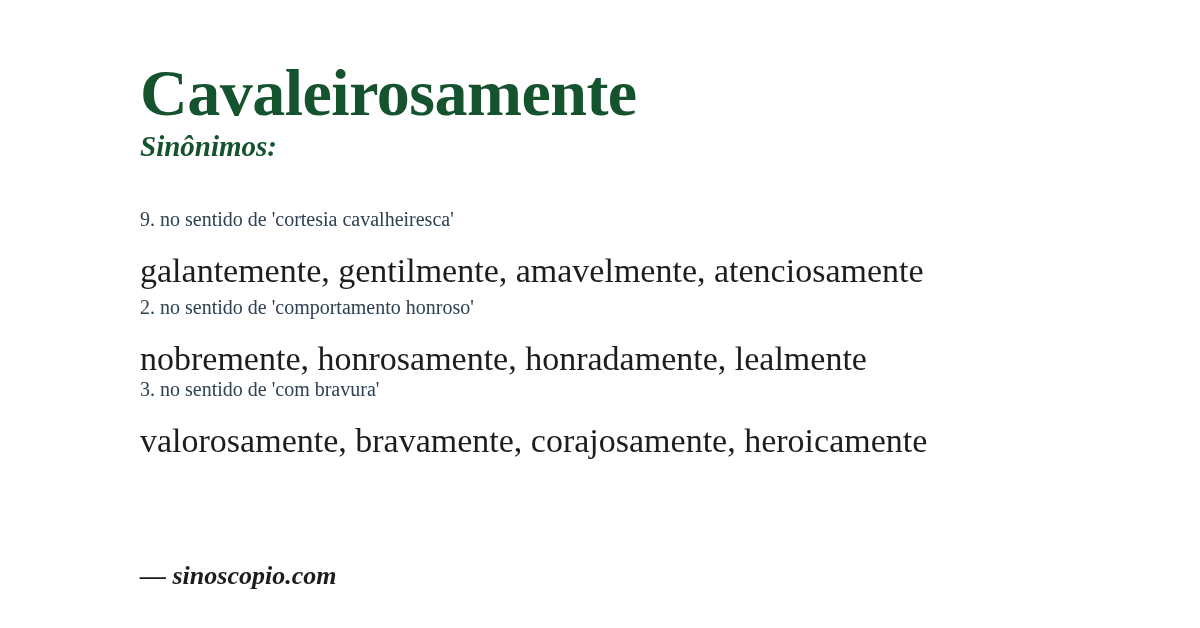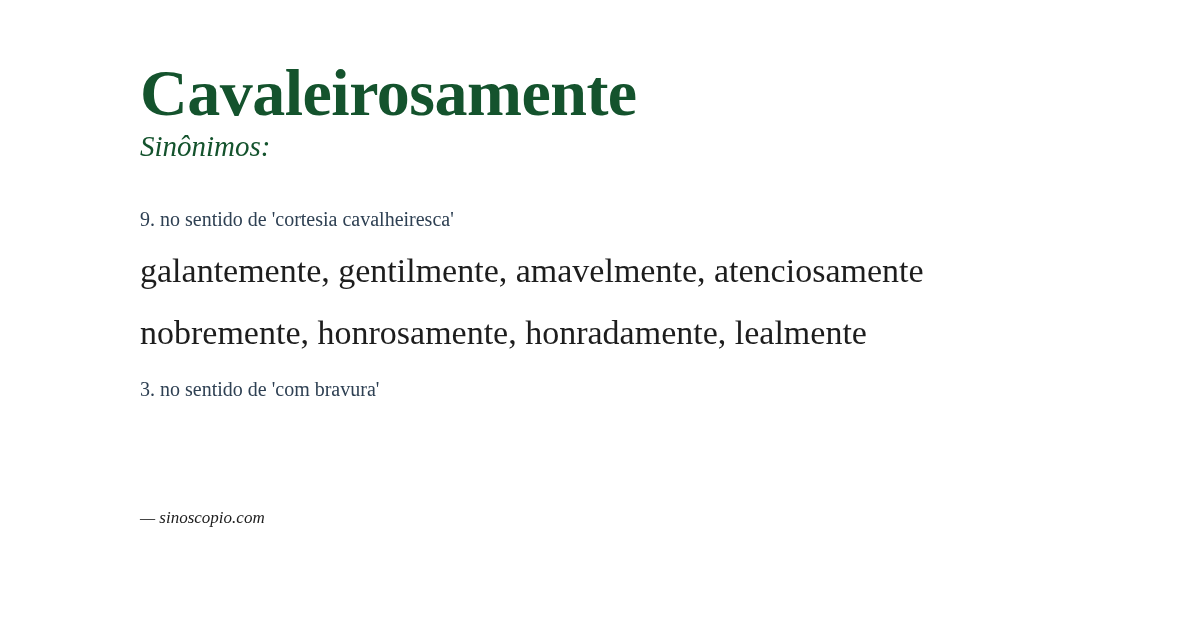--- a/index.html
+++ b/index.html
@@ -30,21 +30,21 @@
     color: var(--green);
     letter-spacing: -0.5px;
     white-space: nowrap;
   }
   .syn-heading {
     position: absolute;
     left: 140px;
     top: 132px;
     font-size: 29px;
     line-height: 1;
-    font-weight: 400;
+    font-weight: 700;
     font-style: italic;
     color: var(--green);
     white-space: nowrap;
   }
   .sense { position: absolute; left: 140px; }
   .sense-1 { top: 206px; }
   .sense-2 { top: 294px; }
   .sense-3 { top: 376px; }
   .sense-label {
     font-size: 20px;
@@ -55,45 +55,48 @@
   .sense-synonyms {
     font-size: 34px;
     line-height: 1.25;
     color: var(--ink);
     white-space: nowrap;
     margin-top: 18px;
   }
   .attribution {
     position: absolute;
     left: 140px;
-    top: 508px;
-    font-size: 17px;
+    top: 560px;
+    font-size: 26px;
     line-height: 1.2;
     font-style: italic;
     color: var(--ink);
     white-space: nowrap;
+    font-weight: bold;
   }
 </style>
 </head>
 <body>
 
 <div class="canvas">
 
   <h1 class="headword">Cavaleirosamente</h1>
 
   <h2 class="syn-heading">Sinônimos:</h2>
 
   <div class="sense sense-1">
     <div class="sense-label">9. no sentido de 'cortesia cavalheiresca'</div>
     <div class="sense-synonyms">galantemente, gentilmente, amavelmente, atenciosamente</div>
   </div>
 
   <div class="sense sense-2">
+    <div class="sense-label">2. no sentido de 'comportamento honroso'</div>
     <div class="sense-synonyms">nobremente, honrosamente, honradamente, lealmente</div>
   </div>
 
   <div class="sense sense-3">
     <div class="sense-label">3. no sentido de 'com bravura'</div>
+    <div class="sense-synonyms">valorosamente, bravamente, corajosamente, heroicamente</div>
   </div>
 
   <div class="attribution">— sinoscopio.com</div>
 
 </div>
 
 </body></html>

